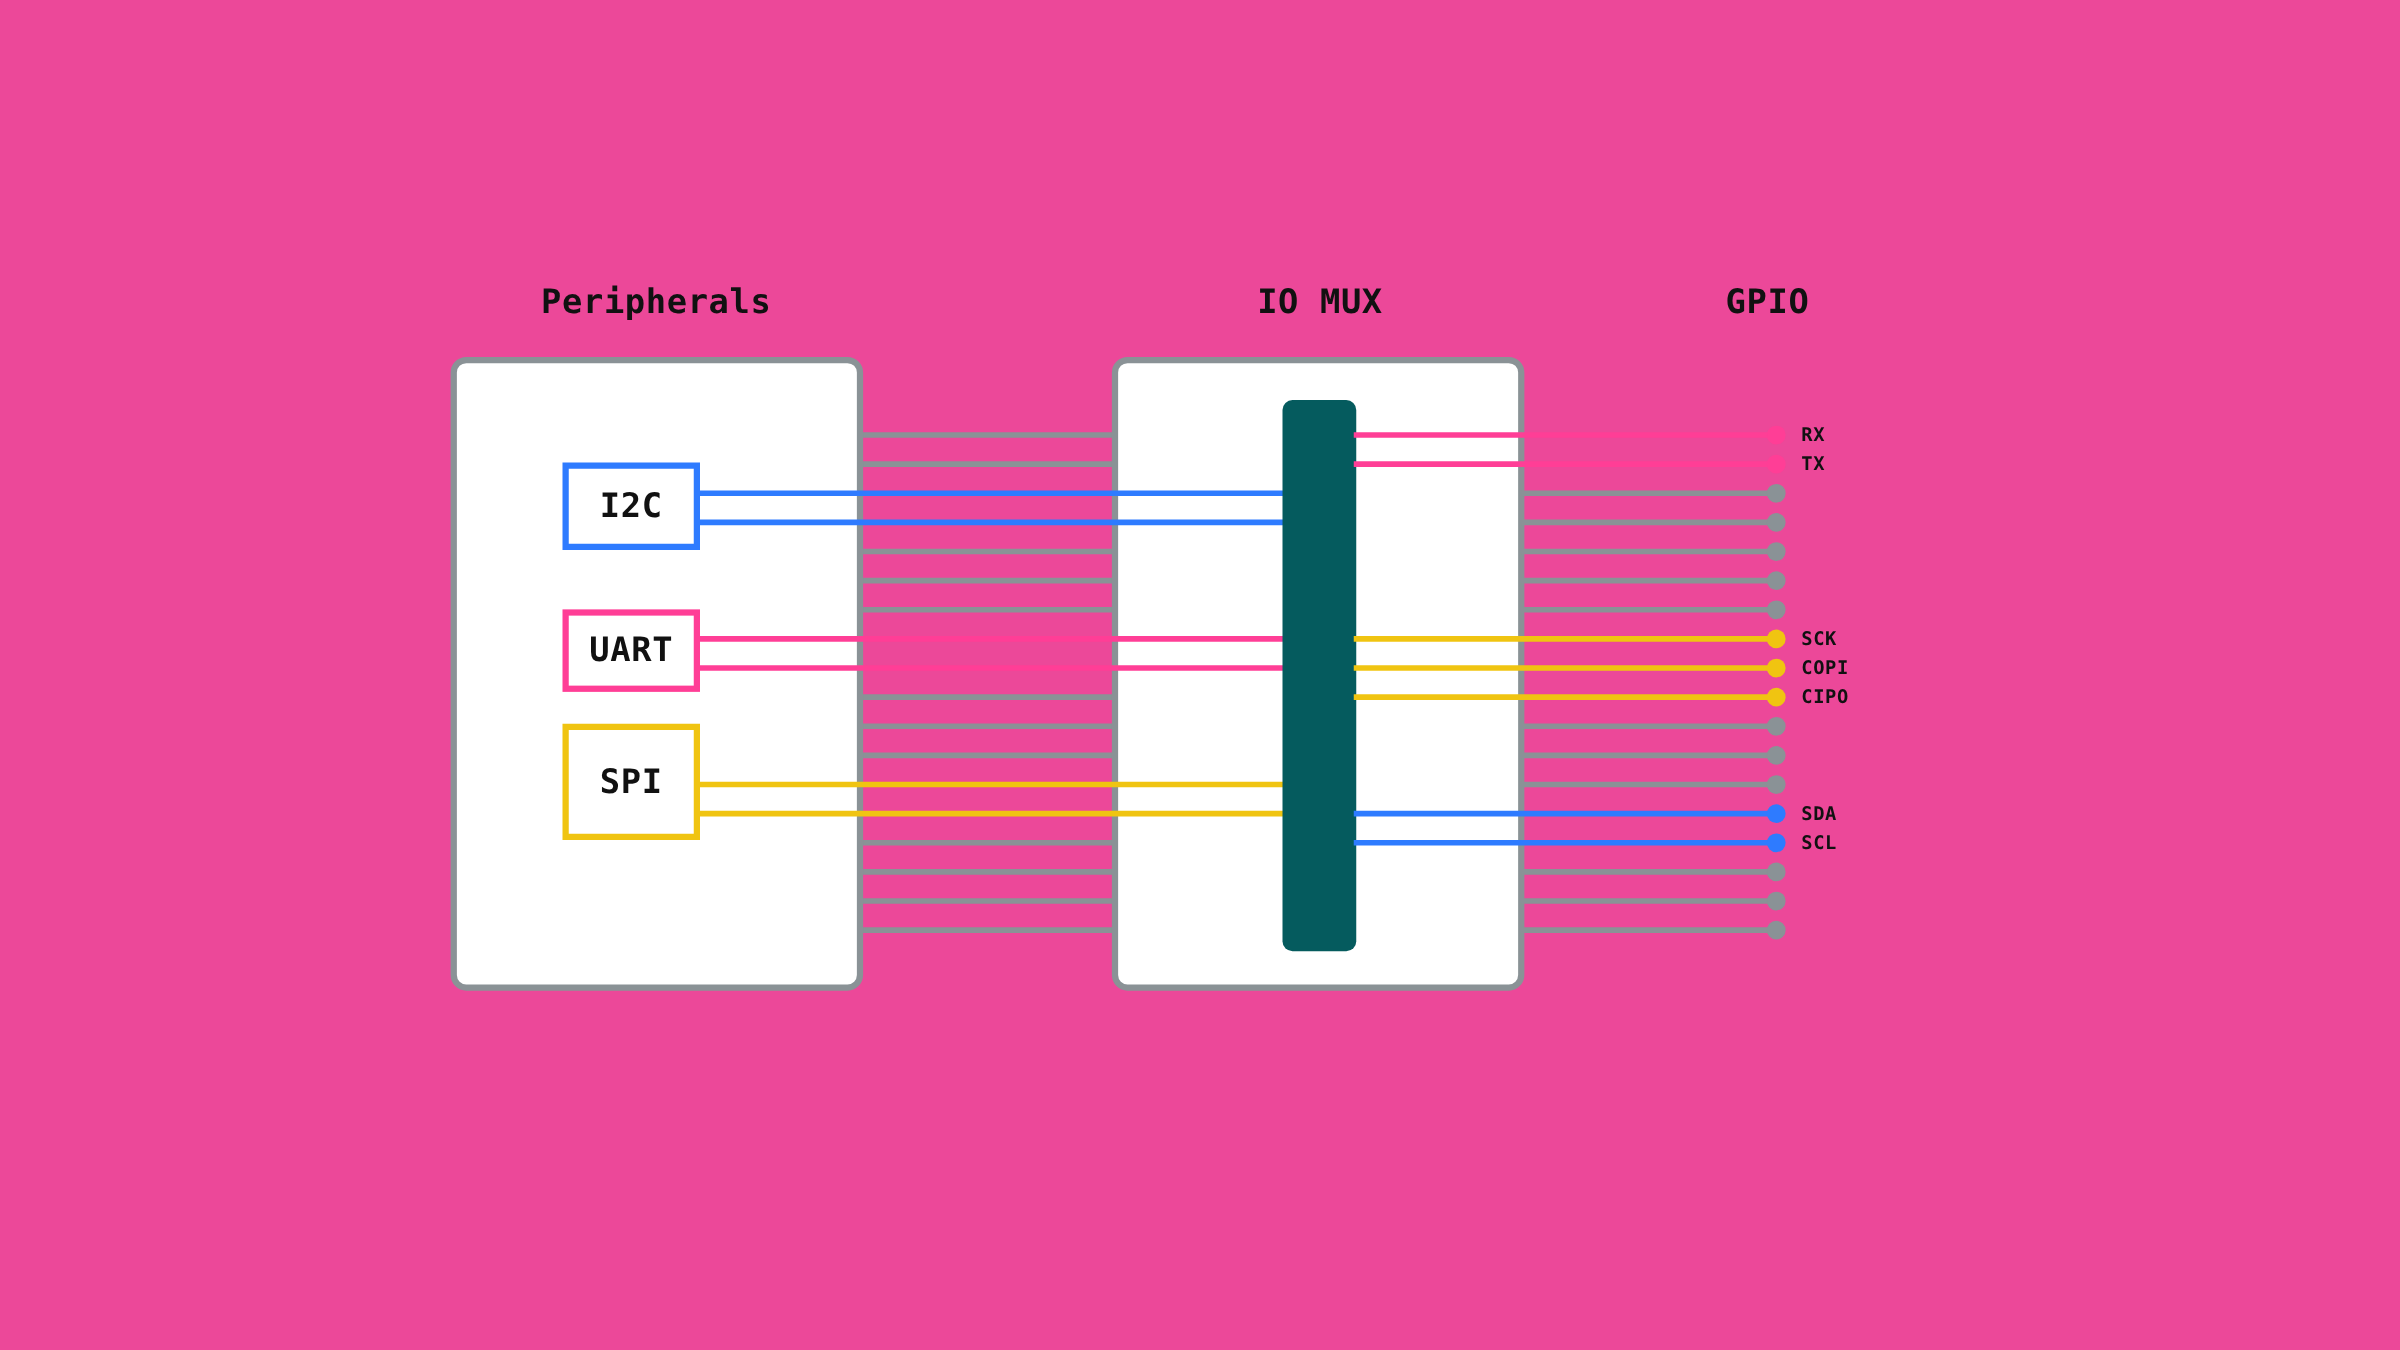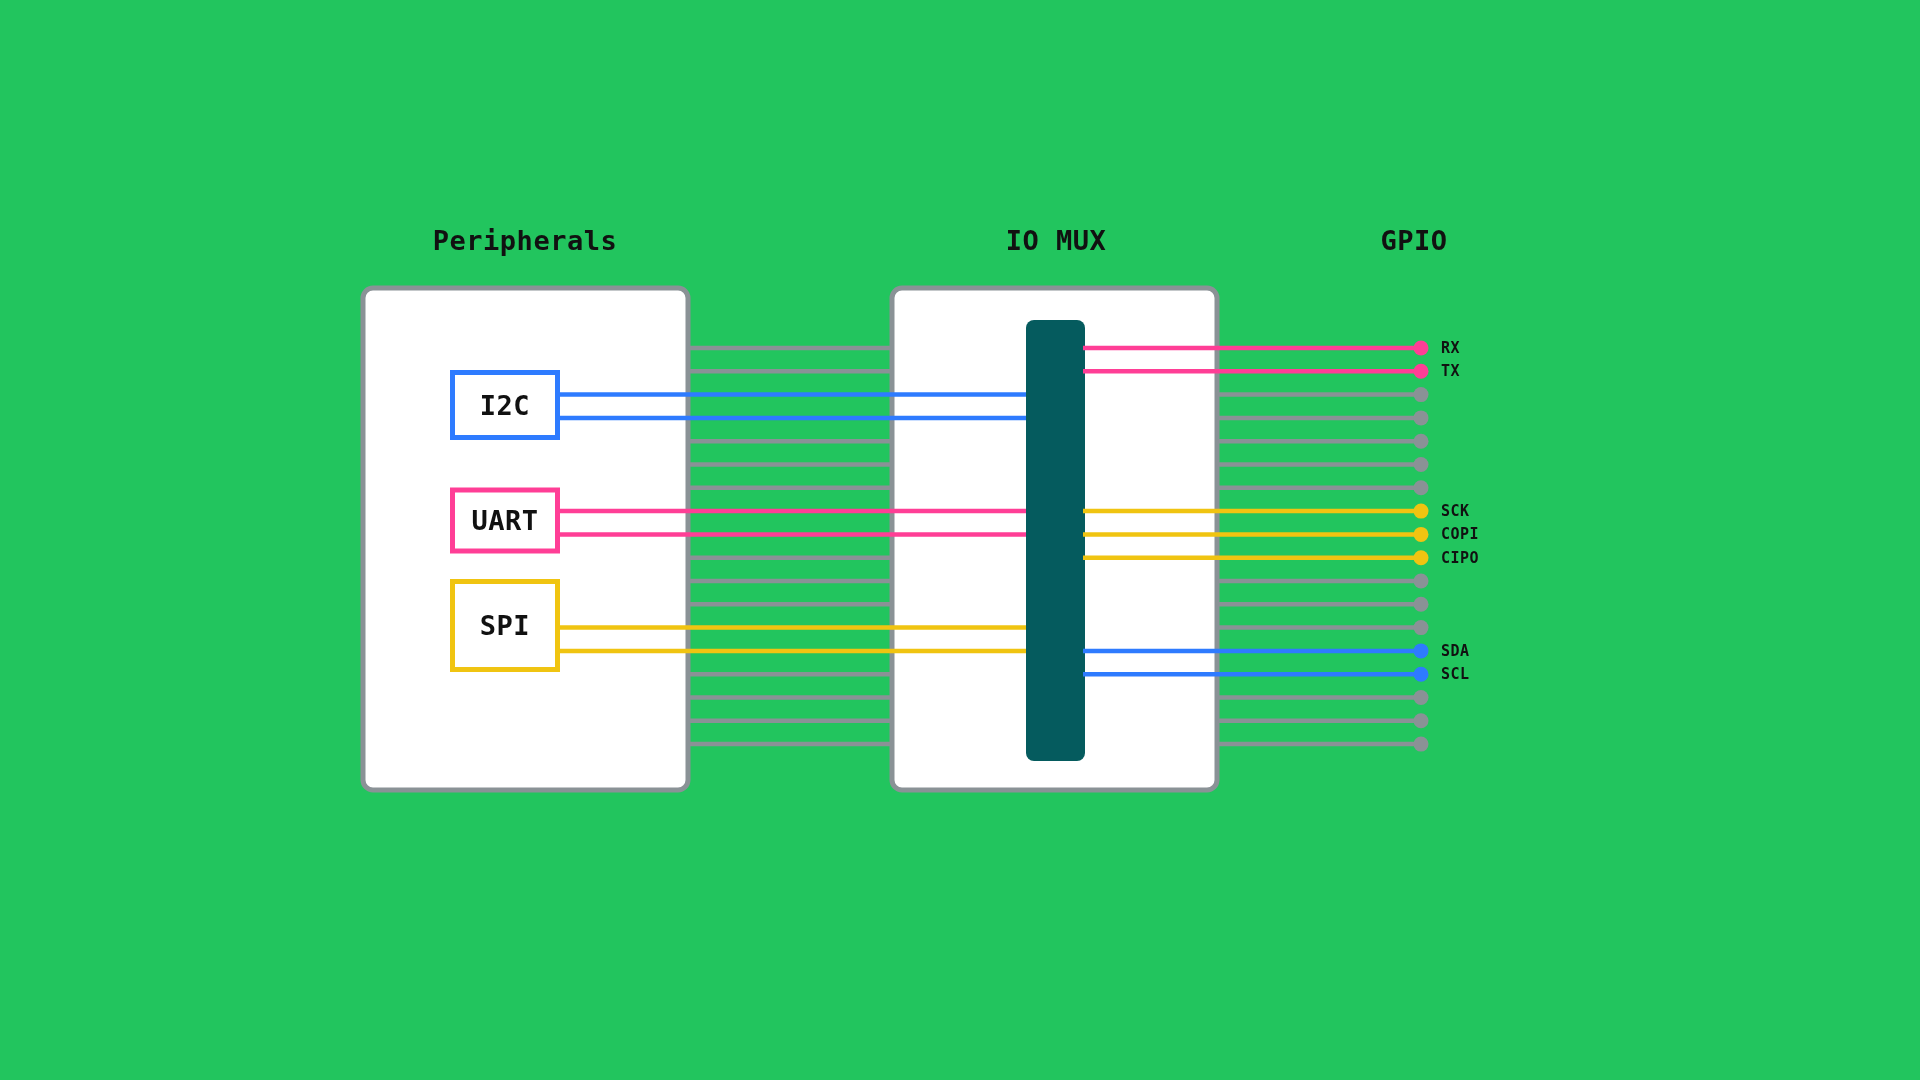--- a/index.html
+++ b/index.html
@@ -1,20 +1,20 @@
 <!DOCTYPE html>
 <html><head>
 <meta charset="utf-8">
 <style>
   html, body { margin: 0; padding: 0; background: #ffffff; }
   .canvas {
     position: relative;
     width: 1920px;
     height: 1080px;
-    background: #22c55e;
+    background: #ec4899;
     overflow: hidden;
     text-align: center;
   }
   svg text {
     font-family: "DejaVu Sans Mono", "Liberation Mono", monospace;
     font-weight: 700;
     fill: #111111;
   }
   .title { font-size: 27px; letter-spacing: 0.5px; }
   .block-label { font-size: 27px; letter-spacing: 0.5px; }

